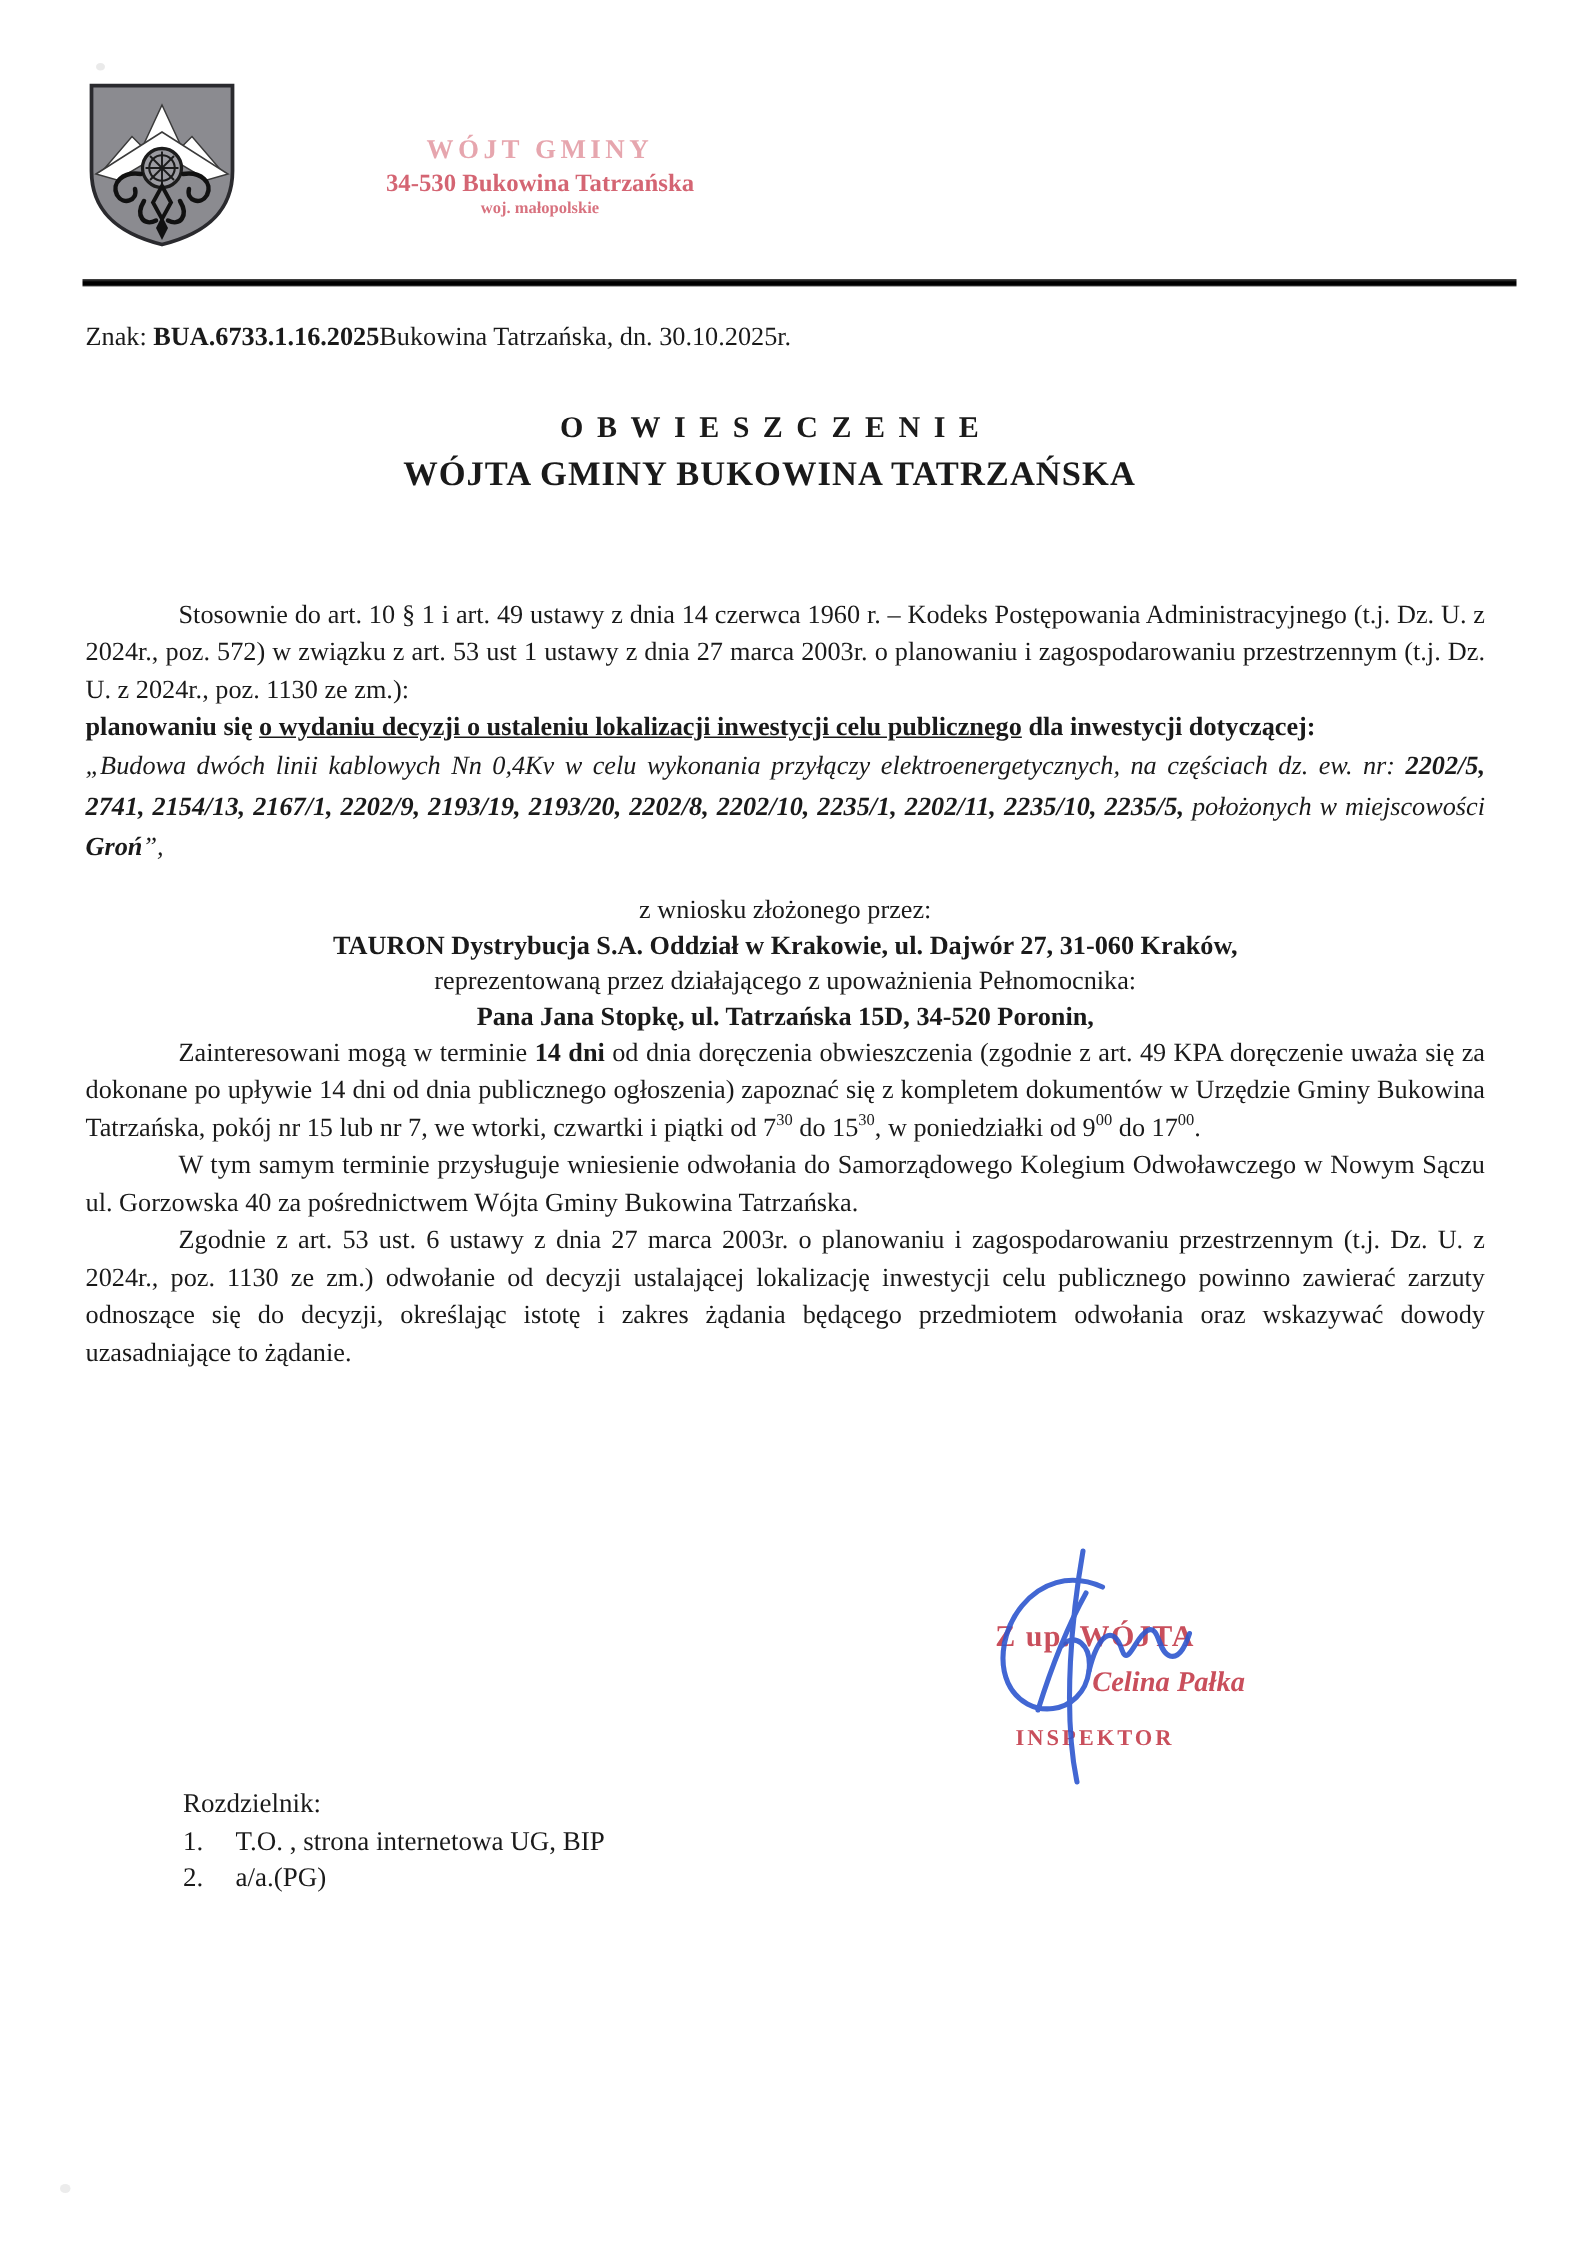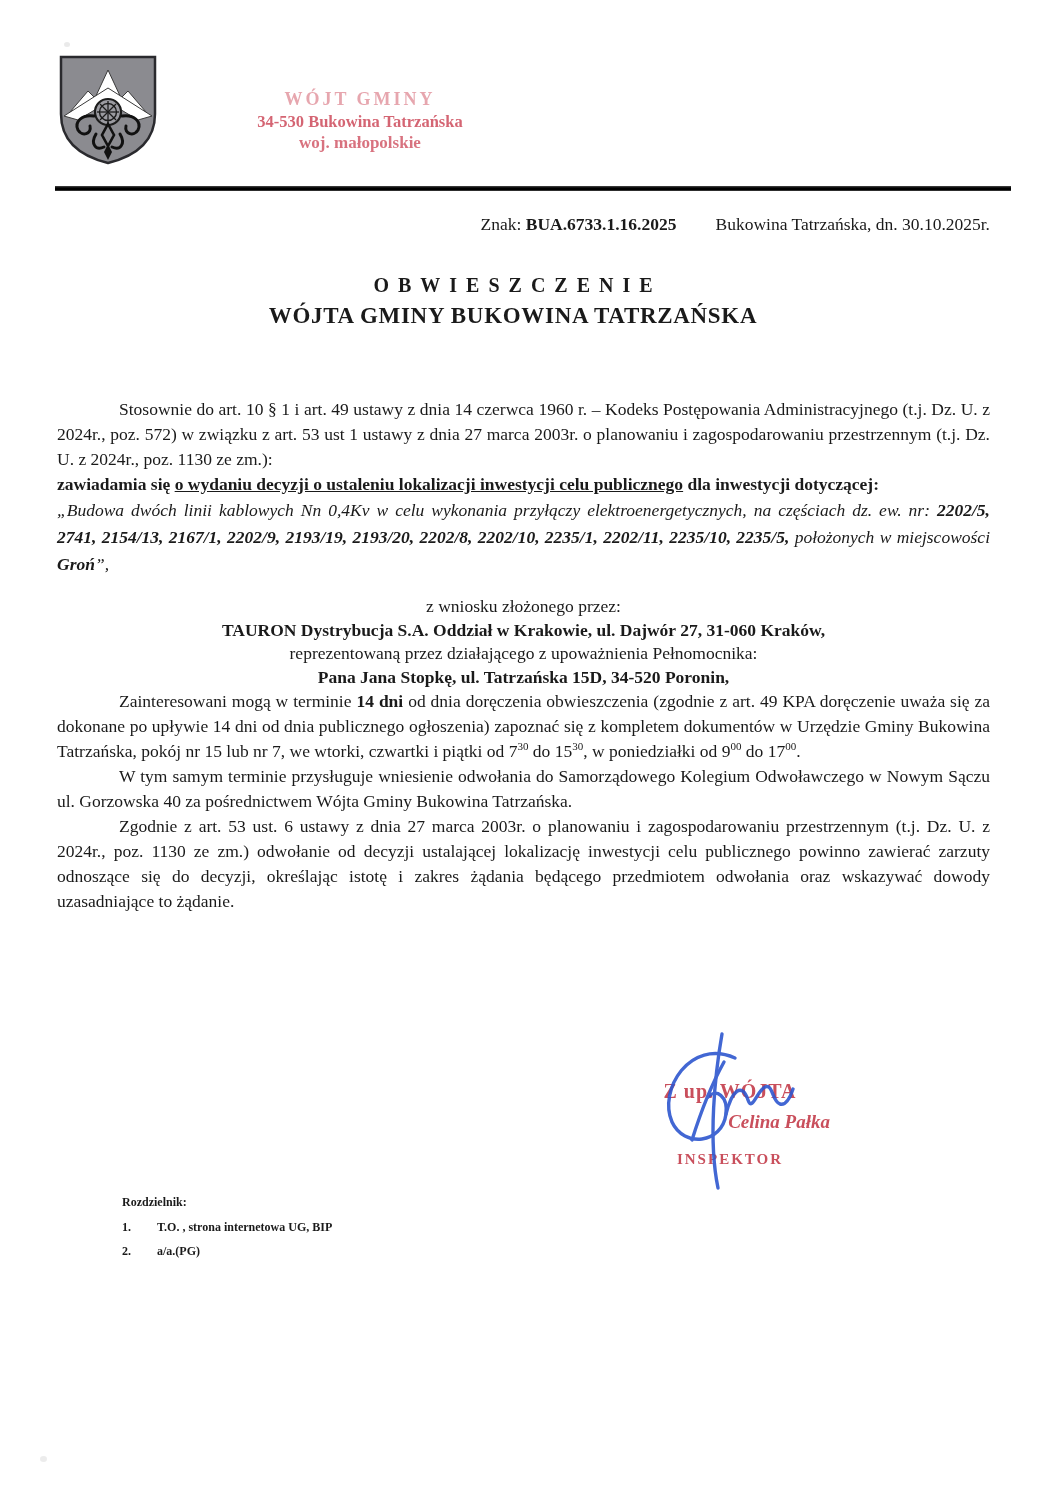--- a/index.html
+++ b/index.html
@@ -12,29 +12,29 @@
     overflow:hidden;
   }
   
   .crest{position:absolute;left:58px;top:54px;width:100px;height:112px;}
   .stamp-top{
     position:absolute;left:228px;top:88px;width:264px;
     text-align:center;color:#cf5060;font-weight:700;line-height:1.28;
   }
   .stamp-top .l1{font-size:18px;letter-spacing:3px;opacity:.5;}
   .stamp-top .l2{font-size:16.5px;opacity:.88;}
-  .stamp-top .l3{font-size:17px;opacity:.8;}
+  .stamp-top .l3{font-size:11px;opacity:.8;}
   .rule{
     position:absolute;left:55px;top:186px;width:956px;height:5px;
     background:linear-gradient(180deg,#4a4a4a 0%,#000 40%,#000 78%,#555 100%);
   }
   
   .refrow{
     position:absolute;left:57px;top:214px;width:933px;
-    display:flex;justify-content:flex-end;font-size:17.5px;gap:39px;
+    display:flex;justify-content:flex-start;font-size:17.5px;
   }
   .ref-number{font-weight:700;}
   
   .title{position:absolute;left:0;top:274px;width:100%;text-align:center;font-weight:700;}
   .title .t1{font-size:20px;letter-spacing:.45em;text-indent:.45em;}
   .title .t2{font-size:23px;letter-spacing:.03em;margin-top:6px;}
   
   .content{position:absolute;left:57px;top:378px;width:933px;font-size:17.5px;line-height:25px;margin-top:19px;}
   .content p{margin:0;}
   .ind{text-indent:62px;}
@@ -52,21 +52,21 @@
   .signature{position:absolute;left:630px;top:1022px;width:220px;height:175px;}
   .sig-stamp{
     position:absolute;left:0;top:58px;width:200px;text-align:center;
     color:#c5414f;line-height:1.12;opacity:.92;
   }
   .sig-l1{font-size:20px;font-weight:700;letter-spacing:1px;}
   .sig-name{font-size:19px;font-style:italic;font-weight:700;margin-top:9px;text-align:right;}
   .sig-title{font-size:15px;font-weight:700;letter-spacing:2px;margin-top:18px;}
   .sig-ink{position:absolute;left:0;top:0;}
   
-  .distribution{position:absolute;left:122px;top:1190px;font-size:12px;line-height:24.5px;font-weight:bold;}
+  .distribution{position:absolute;left:122px;top:1190px;font-size:18px;line-height:24.5px;}
   .dist-row{display:flex;}
   .dist-num{width:35px;}
   
   .artifact{position:absolute;background:#d9d9d9;border-radius:50%;}
   .a1{left:64px;top:42px;width:6px;height:5px;opacity:.55;}
   .a2{left:40px;top:1456px;width:7px;height:6px;opacity:.5;}
 </style>
 </head>
 <body>
 
@@ -121,21 +121,21 @@
 
   <div class="title">
     <div class="t1">OBWIESZCZENIE</div>
     <div class="t2">WÓJTA GMINY BUKOWINA TATRZAŃSKA</div>
   </div>
 
   <div class="content">
 
     <p class="just ind">Stosownie do art. 10 § 1 i art. 49 ustawy z dnia 14 czerwca 1960 r. – Kodeks Postępowania Administracyjnego (t.j. Dz. U. z 2024r., poz. 572) w związku z art. 53 ust 1 ustawy z dnia 27 marca 2003r. o planowaniu i zagospodarowaniu przestrzennym (t.j. Dz. U. z 2024r., poz. 1130 ze zm.):</p>
 
-    <p class="notice just"><span>zawiadamia się </span><span class="u">o wydaniu decyzji o ustaleniu lokalizacji inwestycji celu publicznego</span><span> dla inwestycji dotyczącej:</span></p>
+    <p class="notice just"><span>planowaniu się </span><span class="u">o wydaniu decyzji o ustaleniu lokalizacji inwestycji celu publicznego</span><span> dla inwestycji dotyczącej:</span></p>
 
     <p class="quote just"><span>„Budowa dwóch linii kablowych Nn 0,4Kv w celu wykonania przyłączy elektroenergetycznych, na częściach dz. ew. nr: </span><b>2202/5, 2741, 2154/13, 2167/1, 2202/9, 2193/19, 2193/20, 2202/8, 2202/10, 2235/1, 2202/11, 2235/10, 2235/5,</b><span> położonych w miejscowości </span><b>Groń</b><span>”,</span></p>
 
     <div class="centerblock">
       <div>z wniosku złożonego przez:</div>
       <div class="b">TAURON Dystrybucja S.A. Oddział w Krakowie, ul. Dajwór 27, 31-060 Kraków,</div>
       <div>reprezentowaną przez działającego z upoważnienia Pełnomocnika:</div>
       <div class="b">Pana Jana Stopkę, ul. Tatrzańska 15D, 34-520 Poronin,</div>
     </div>
 

